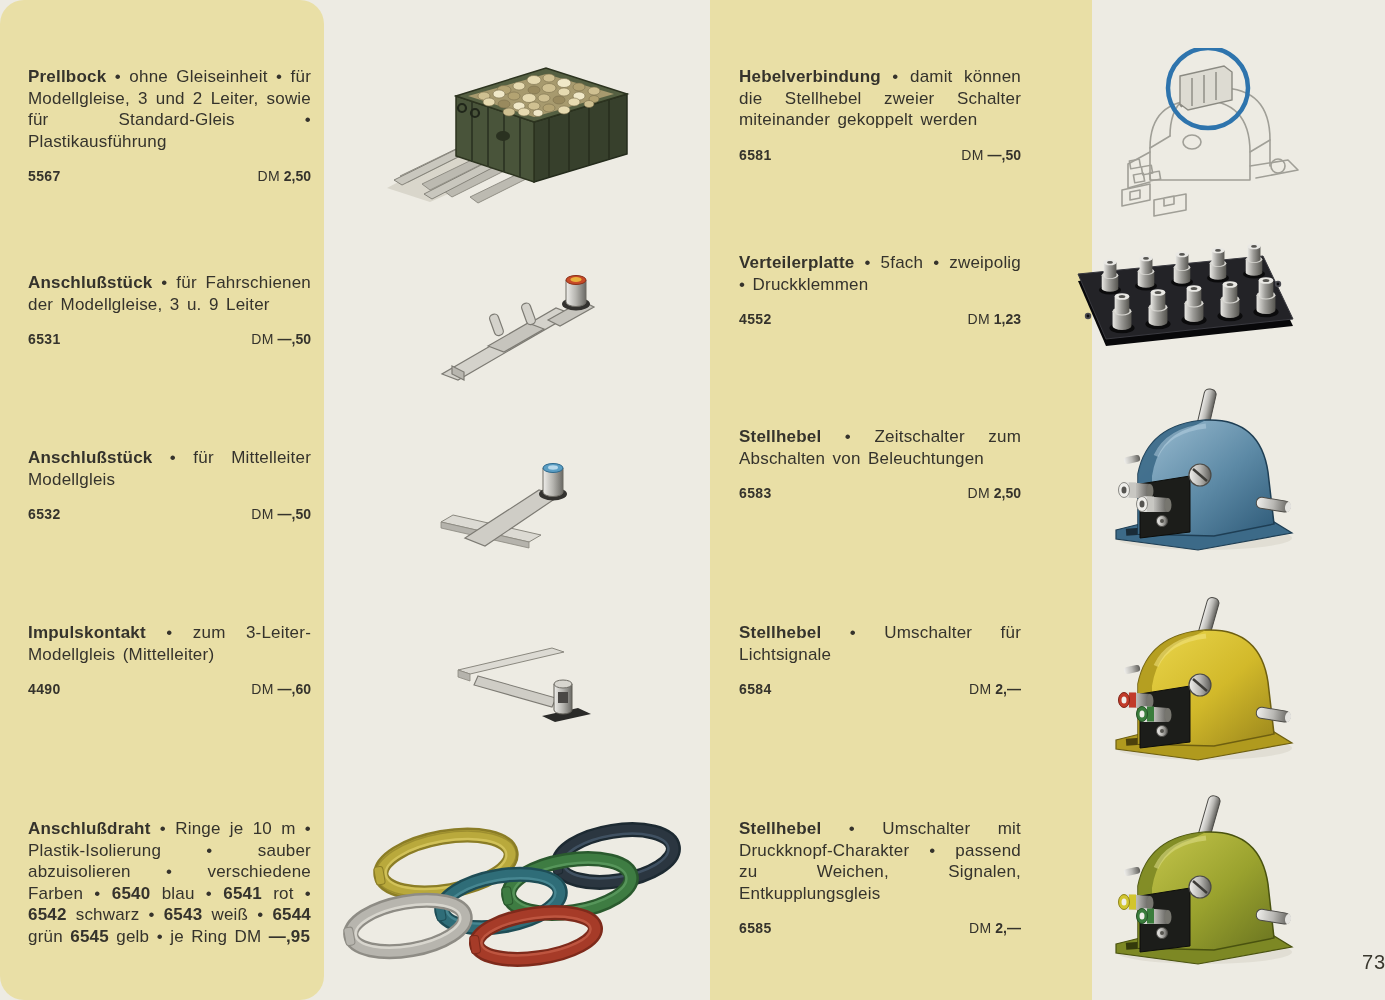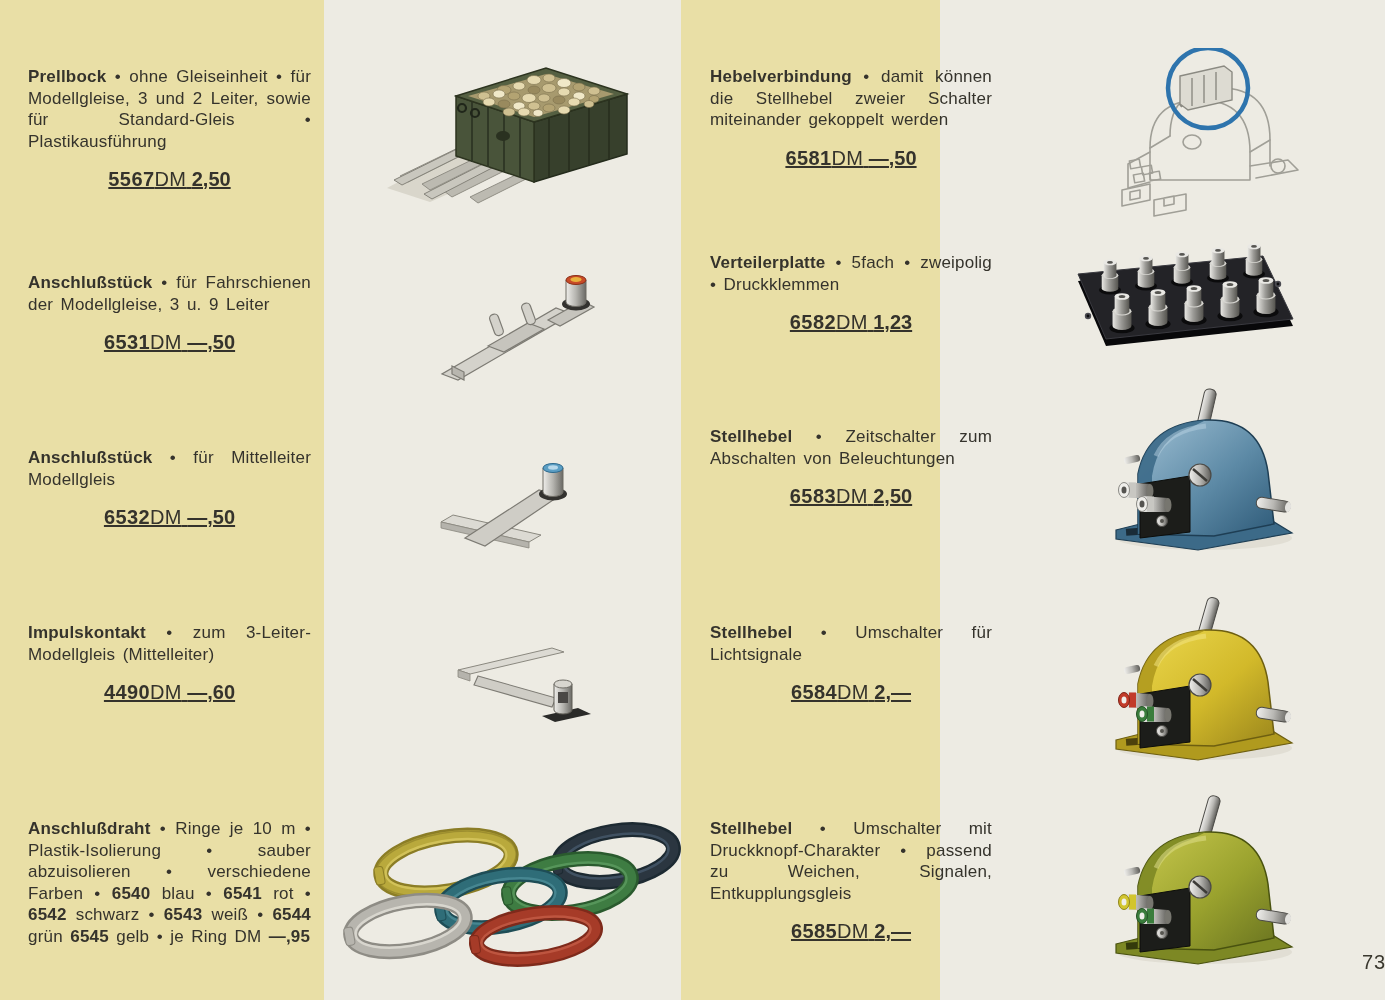--- a/index.html
+++ b/index.html
@@ -14,43 +14,42 @@
     width:1385px;height:1000px;
     background:var(--paper);
     font-family:"Liberation Sans","DejaVu Sans",sans-serif;
     color:var(--ink);
     overflow:hidden;
   }
   .panel{
     position:absolute;top:0;bottom:0;
     background:var(--panel);
   }
-  #panel-left{left:0;width:324px;}
-  #panel-right{left:681px;width:259px;}
+  #panel-left{left:0;width:324px;border-radius:24px;}
+  #panel-right{left:710px;width:382px;}
   .entry{
     position:absolute;
     left:28px;width:283px;
   }
   #panel-right .entry{left:29px;width:282px;}
   .desc{
     font-size:17px;
     line-height:21.5px;
     text-align:justify;
     letter-spacing:.2px;
     word-spacing:2.5px;
     color:var(--ink);
   }
   .desc .b{font-weight:bold;}
   .pricerow{
     margin-top:16px;
     display:flex;
-    justify-content:center;
+    justify-content:space-between;
     align-items:baseline;
-    font-size:20px;
-    text-decoration:underline;
+    font-size:14px;
   }
   .artno{font-weight:bold;letter-spacing:.4px;}
   .price .amt{font-weight:bold;}
   .price .cur{font-weight:normal;letter-spacing:.3px;}
   .fig{position:absolute;}
   .fig svg{display:block;width:100%;height:100%;}
   #page-number{
     position:absolute;left:1330px;top:951px;
     font-size:20px;letter-spacing:1px;color:#3a382f;margin-left:32px;
   }
@@ -103,21 +102,21 @@
     <p class="desc"><span class="b">Hebelverbindung</span><span> • damit können die Stellhebel zweier Schalter miteinander gekoppelt werden</span></p>
     <div class="pricerow">
       <span class="artno">6581</span>
       <span class="price"><span class="cur">DM</span> <span class="amt">—,50</span></span>
     </div>
   </article>
 
   <article class="entry" style="top:252px">
     <p class="desc"><span class="b">Verteilerplatte</span><span> • 5fach • zweipolig • Druckklemmen</span></p>
     <div class="pricerow">
-      <span class="artno">6582</span>
+      <span class="artno">4552</span>
       <span class="price"><span class="cur">DM</span> <span class="amt">1,23</span></span>
     </div>
   </article>
 
   <article class="entry" style="top:426px">
     <p class="desc"><span class="b">Stellhebel</span><span> • Zeitschalter zum Abschalten von Beleuchtungen</span></p>
     <div class="pricerow">
       <span class="artno">6583</span>
       <span class="price"><span class="cur">DM</span> <span class="amt">2,50</span></span>
     </div>

